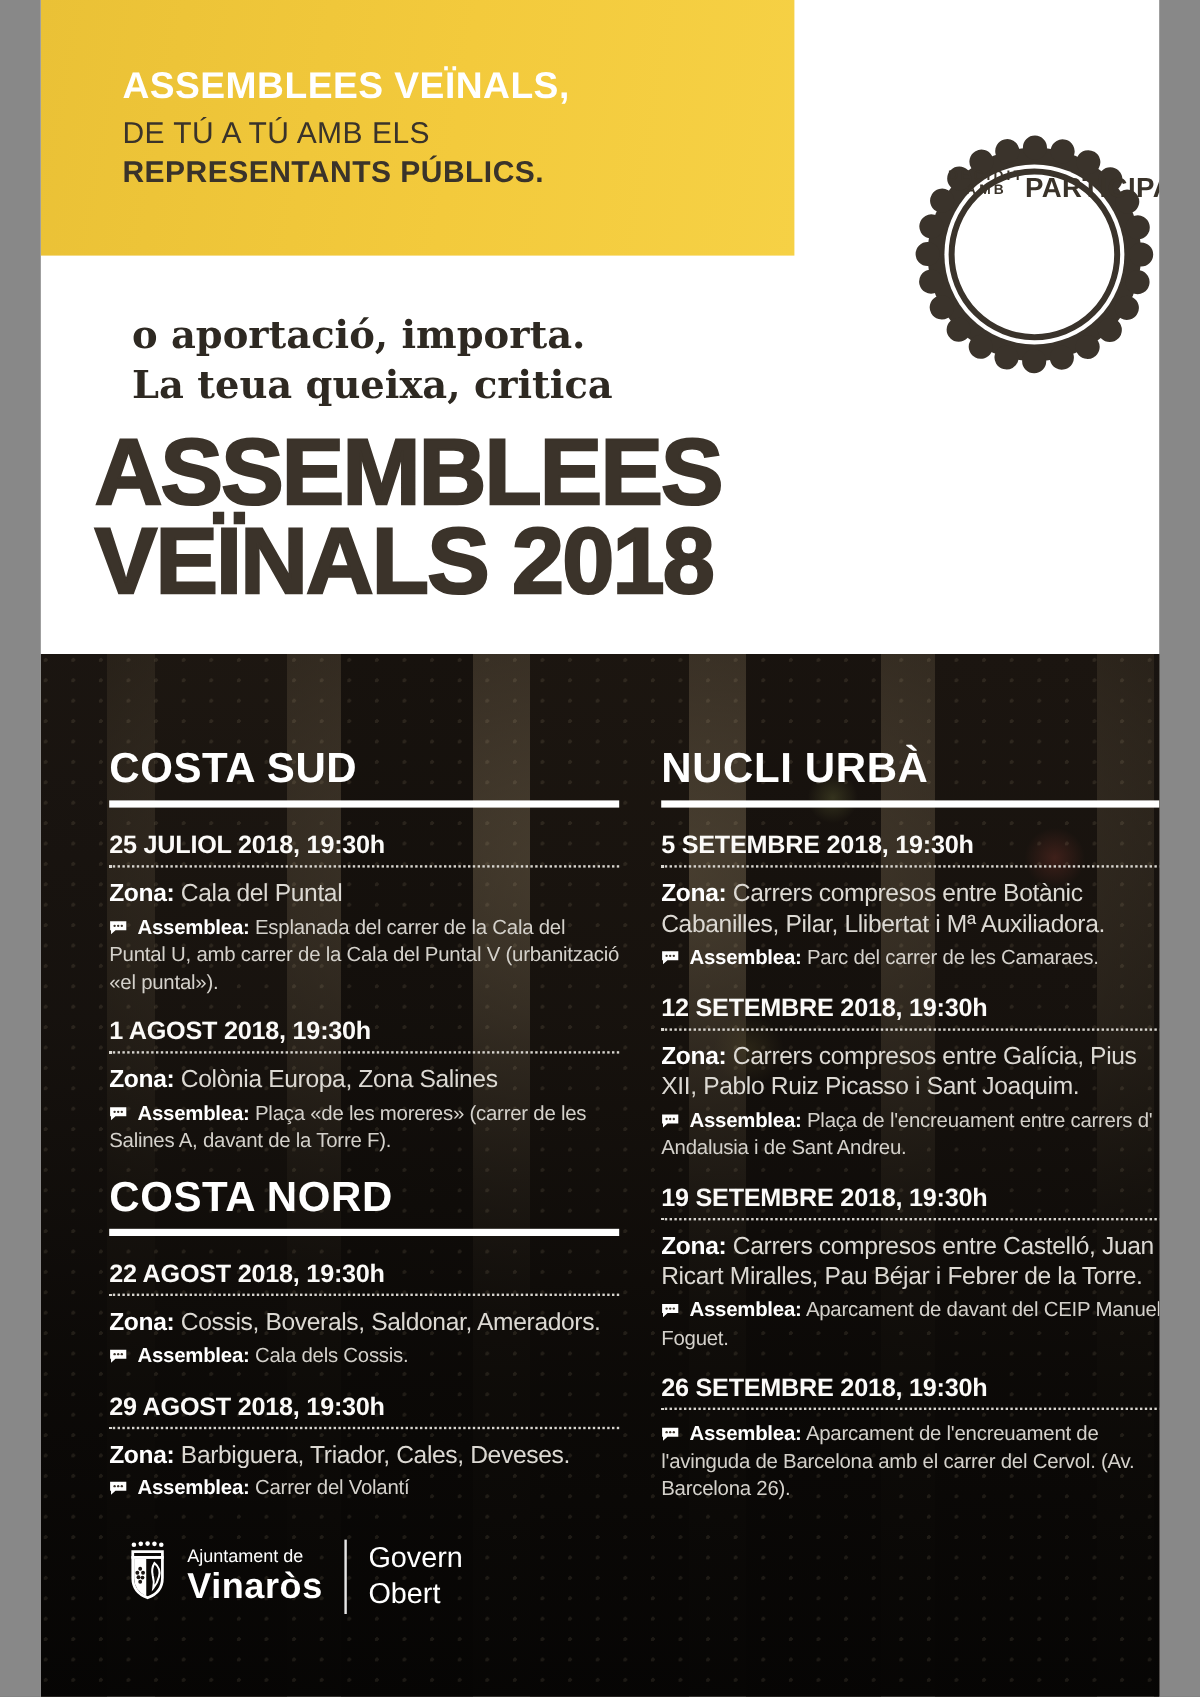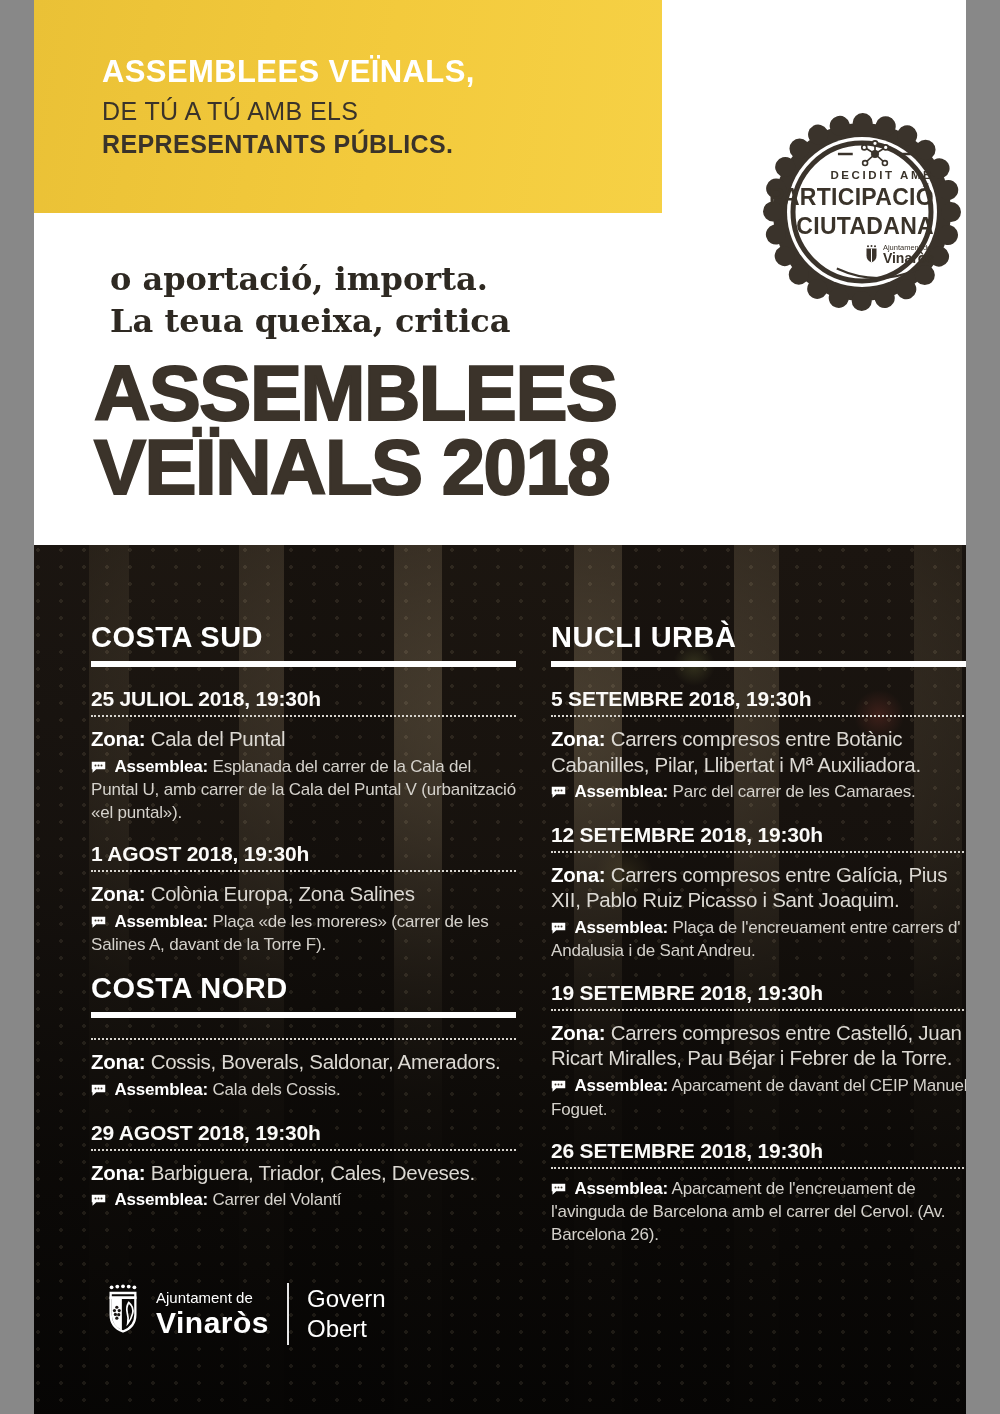--- a/index.html
+++ b/index.html
@@ -17,38 +17,38 @@
     padding-left:68px; box-sizing:border-box;
   }
   .banner-line1 { color:#ffffff; font-weight:bold; font-size:31px; letter-spacing:0.4px; }
   .banner-line2 { color:#3a332a; font-size:25px; margin-top:7px; letter-spacing:0.4px; }
   .banner-line3 { color:#3a332a; font-size:25px; font-weight:bold; margin-top:4px; letter-spacing:0.4px; }
 
   
   .badge { position:absolute; left:722px; top:106px; width:212px; height:212px; }
   .badge-ring { position:absolute; inset:0; }
   .badge-content {
-    position:absolute; inset:34px; display:flex; flex-direction:column;
-    align-items:flex-end; text-align:center;
+    position:absolute; inset:34px; display:flex; 
+    align-items:flex-start; text-align:center;
   }
   .badge-decidit { font-size:11.5px; font-weight:bold; letter-spacing:2.6px; color:#3a332a; margin-top:1px; }
   .badge-title { font-size:23px; font-weight:bold; color:#3a332a; line-height:1.08; letter-spacing:0.3px; margin-top:4px; }
   .badge-org { display:flex; align-items:center; gap:4px; margin-top:5px; }
   .badge-org-text { text-align:left; color:#3a332a; }
   .badge-org-small { font-size:7.5px; display:block; line-height:1; }
   .badge-org-large { font-size:14px; font-weight:bold; display:block; line-height:1.05; }
 
   
   .tagline {
     position:absolute; left:76px; top:258px;
     font-family:"DejaVu Serif", serif; font-weight:bold;
     font-size:32px; line-height:1.32; color:#2e2922;
   }
   .main-title {
-    position:absolute; left:60px; top:356px;
+    position:absolute; left:45px; top:356px;
     font-size:78px; font-weight:bold; color:#3b332a;
     line-height:0.95; letter-spacing:-1.5px;
     -webkit-text-stroke:2px #3b332a;
   }
 
   
   .dark-section {
     position:absolute; left:0; top:545px; width:1000px; height:869px;
     background:#14100c;
   }
@@ -75,21 +75,21 @@
     background-size:23px 17px;
   }
 
   .columns {
     position:relative; display:flex; gap:35px;
     padding:78px 58px 0 57px; box-sizing:border-box;
   }
   .col { width:425px; flex:0 0 425px; }
 
   .event-section { margin-bottom:6px; }
-  .section-title { font-size:29px; font-weight:bold; color:#ffffff; letter-spacing:0.5px; line-height:1; }
+  .section-title { font-size:35px; font-weight:bold; color:#ffffff; letter-spacing:0.5px; line-height:1; }
   .section-underline { height:6px; background:#ffffff; margin-top:9px; margin-bottom:20px; }
 
   .event { margin-bottom:18px; }
   .event-date { font-size:21px; font-weight:bold; color:#fbfaf8; letter-spacing:-0.2px; line-height:24px; }
   .event-dotted { border-bottom:2px dotted #d8d5cf; margin:4px 0 9px 0; }
   .event-zona { font-size:20.5px; color:#dcd9d3; line-height:1.25; letter-spacing:-0.3px; }
   .event-zona .lbl { color:#ffffff; font-weight:bold; }
   .event-assemblea { font-size:17px; color:#d4d1cb; line-height:1.32; margin-top:4px; letter-spacing:-0.2px; }
   .event-assemblea .lbl { color:#ffffff; font-weight:bold; }
   .bubble-icon { display:inline-block; vertical-align:-1px; margin-right:4px; }
@@ -240,20 +240,21 @@
     </div>
   </div>
 </div>
   </div>
 
   <div class="event-section">
     <div class="section-title">COSTA NORD</div>
     <div class="section-underline"></div>
     <div>
   <div class="event">
+    <div class="event-date">22 AGOST 2018, 19:30h</div>
     <div class="event-dotted"></div>
     <div class="event-zona">
       <span class="lbl">Zona:</span>
       <span> Cossis, Boverals, Saldonar, Ameradors.</span>
     </div>
     <div class="event-assemblea">
       <span class="bubble-icon">
         <svg width="15" height="12" viewBox="0 0 20 16">
           <path d="M1 1 h18 v10 h-12 l-5 4.5 v-4.5 h-1 z" fill="#ffffff"></path>
           <g fill="#3a332b">

